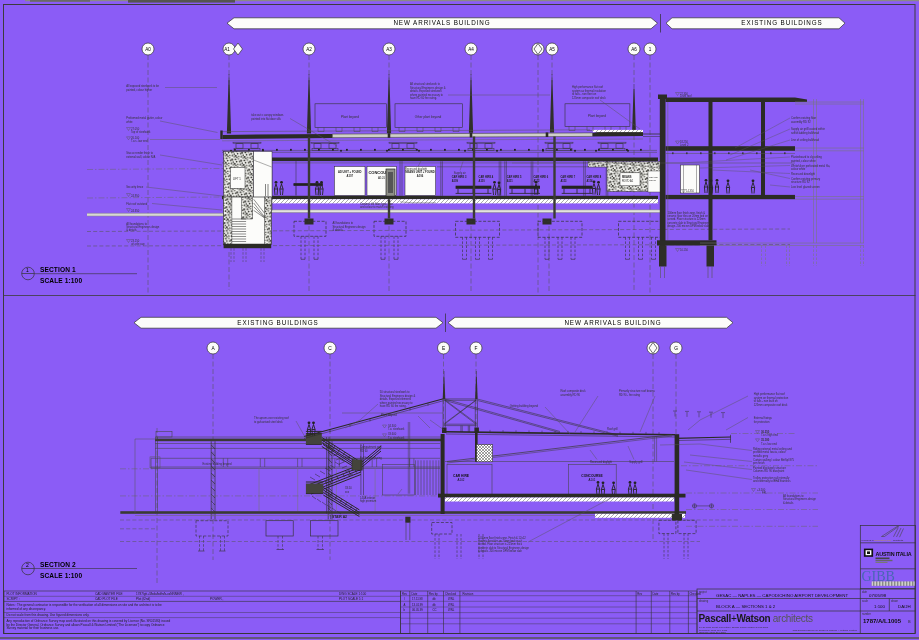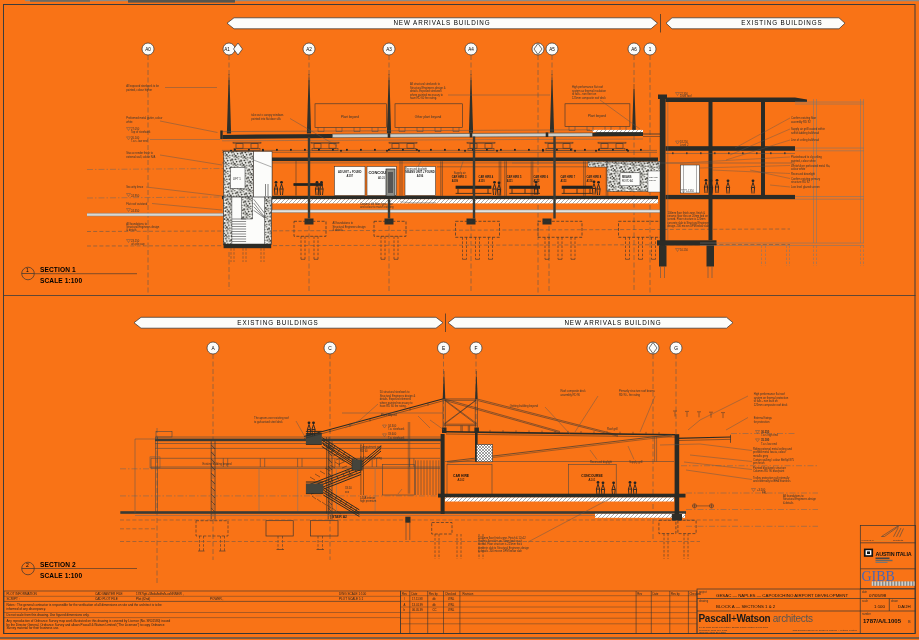--- a/index.html
+++ b/index.html
@@ -1,16 +1,16 @@
 <!DOCTYPE html>
 <html><head>
 <meta charset="utf-8">
 <style>
 html,body{margin:0;padding:0;background:#fff;}
-#sheet{position:relative;width:919px;height:640px;background:#f97316;overflow:hidden;
+#sheet{position:relative;width:919px;height:640px;background:#8b5cf6;overflow:hidden;
 font-family:"Liberation Sans", sans-serif;}
 svg{position:absolute;top:0;left:0;}
 text{font-family:"Liberation Sans", sans-serif;}
 </style>
 </head>
 <body>
 <div id="sheet">
 <svg width="919" height="640" viewBox="0 0 919 640">
 <defs>
 <pattern id="stip" width="9" height="8" patternUnits="userSpaceOnUse" patternTransform="rotate(7)">

